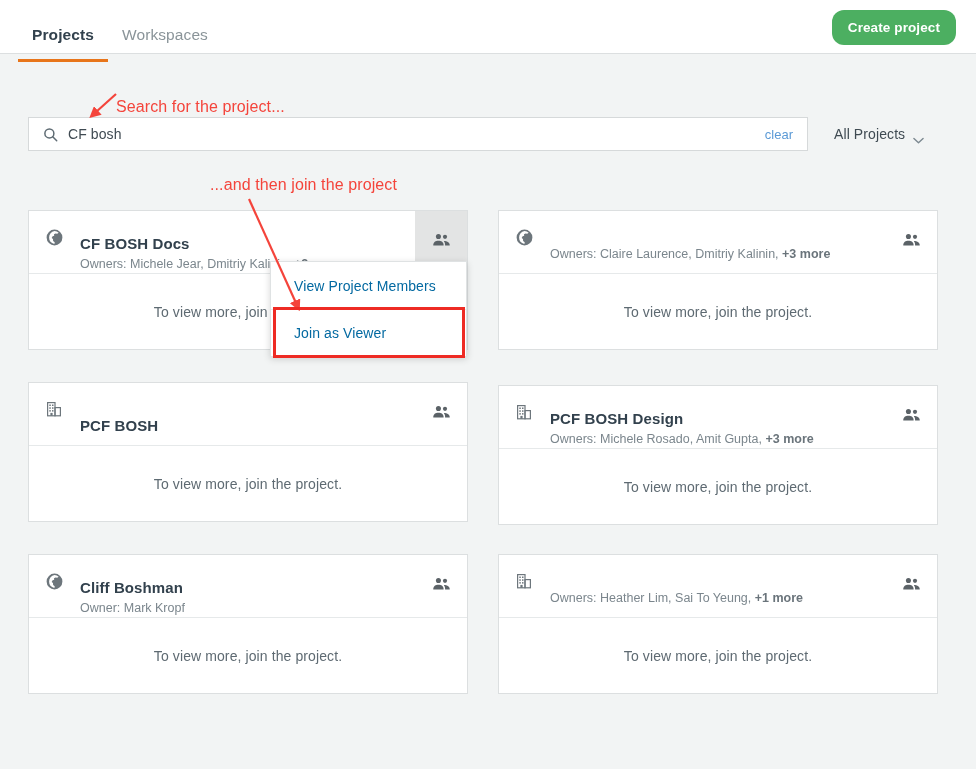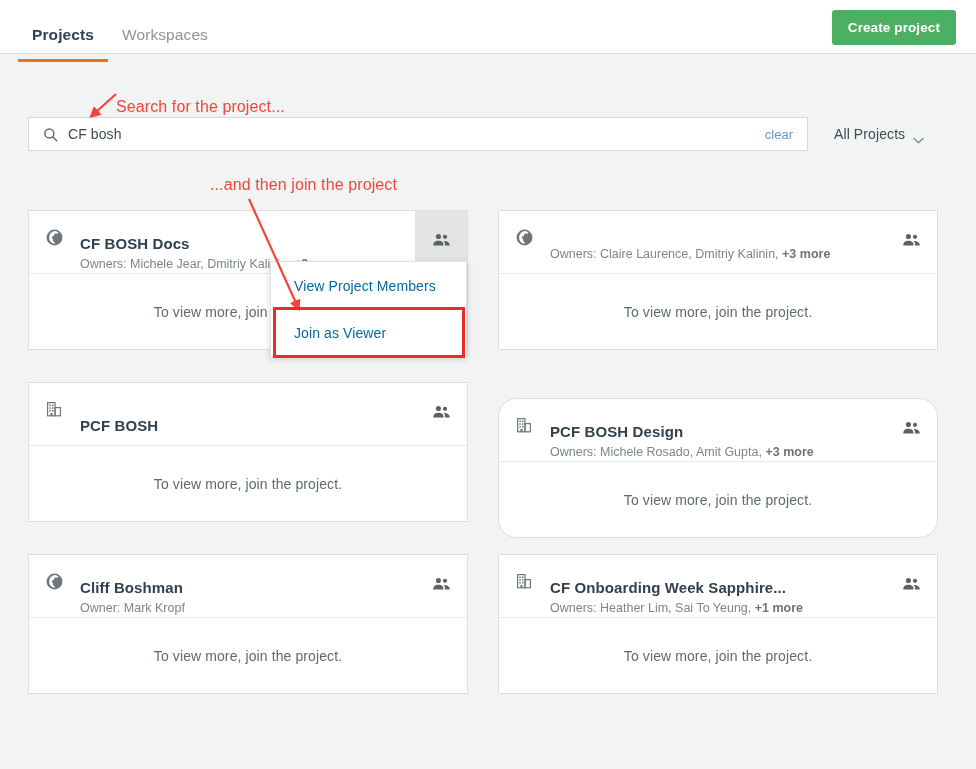--- a/index.html
+++ b/index.html
@@ -66,21 +66,21 @@
 
   .create-btn {
     position: absolute;
     right: 20px;
     top: 10px;
     height: 35px;
     padding: 0 16px;
     background: #4caf61;
     color: #ffffff;
     border: none;
-    border-radius: 3px;
+    border-radius: 12px;
     font-family: "Liberation Sans", sans-serif;
     font-size: 13.5px;
     font-weight: 600;
     cursor: pointer;
     letter-spacing: 0.1px;
   }
 
   
   .search-row {
     position: absolute;
@@ -415,21 +415,21 @@
             <path d="M15 12.6c2.8.1 6.4 1.3 6.4 4.6v.6h-5.3v-.9c0-1.7-.5-3-1.4-4Z"></path>
           </svg>
         </span>
       </button>
     </div>
     <div class="card-body">
       <span class="card-body-text">To view more, join the project.</span>
     </div>
   </div>
 
-  <div class="card" style="left:470px; top:188px;border-radius:19px;">
+  <div class="card" style="left:470px; top:175px;">
     <div class="card-head">
       <span class="card-type-icon">
         <svg viewBox="0 0 17 17" fill="none" stroke="currentColor" stroke-width="1.2">
           <rect x="1.6" y="1.6" width="7.4" height="13.2"></rect>
           <rect x="9" y="6.6" width="5.4" height="8.2"></rect>
           <rect x="3.3" y="3.5" width="1.5" height="1.5" fill="currentColor" stroke="none"></rect>
           <rect x="6" y="3.5" width="1.5" height="1.5" fill="currentColor" stroke="none"></rect>
           <rect x="3.3" y="6.3" width="1.5" height="1.5" fill="currentColor" stroke="none"></rect>
           <rect x="6" y="6.3" width="1.5" height="1.5" fill="currentColor" stroke="none"></rect>
           <rect x="3.3" y="9.1" width="1.5" height="1.5" fill="currentColor" stroke="none"></rect>
@@ -501,21 +501,20 @@
           <rect x="3.3" y="3.5" width="1.5" height="1.5" fill="currentColor" stroke="none"></rect>
           <rect x="6" y="3.5" width="1.5" height="1.5" fill="currentColor" stroke="none"></rect>
           <rect x="3.3" y="6.3" width="1.5" height="1.5" fill="currentColor" stroke="none"></rect>
           <rect x="6" y="6.3" width="1.5" height="1.5" fill="currentColor" stroke="none"></rect>
           <rect x="3.3" y="9.1" width="1.5" height="1.5" fill="currentColor" stroke="none"></rect>
           <rect x="6" y="9.1" width="1.5" height="1.5" fill="currentColor" stroke="none"></rect>
           <rect x="4.4" y="11.9" width="2.2" height="2.9" fill="currentColor" stroke="none"></rect>
         </svg>
       </span>
       <div class="card-head-text">
-        <div class="card-title">CF Onboarding Week Sapphire...</div>
         <div class="card-owners">
           <span>Owners:</span>
           <span>Heather Lim, Sai To Yeung,</span>
           <b>+1 more</b>
         </div>
       </div>
       <button class="members-btn">
         <span>
           <svg viewBox="0 0 24 24" fill="currentColor">
             <circle cx="8.5" cy="7.5" r="2.9"></circle>

